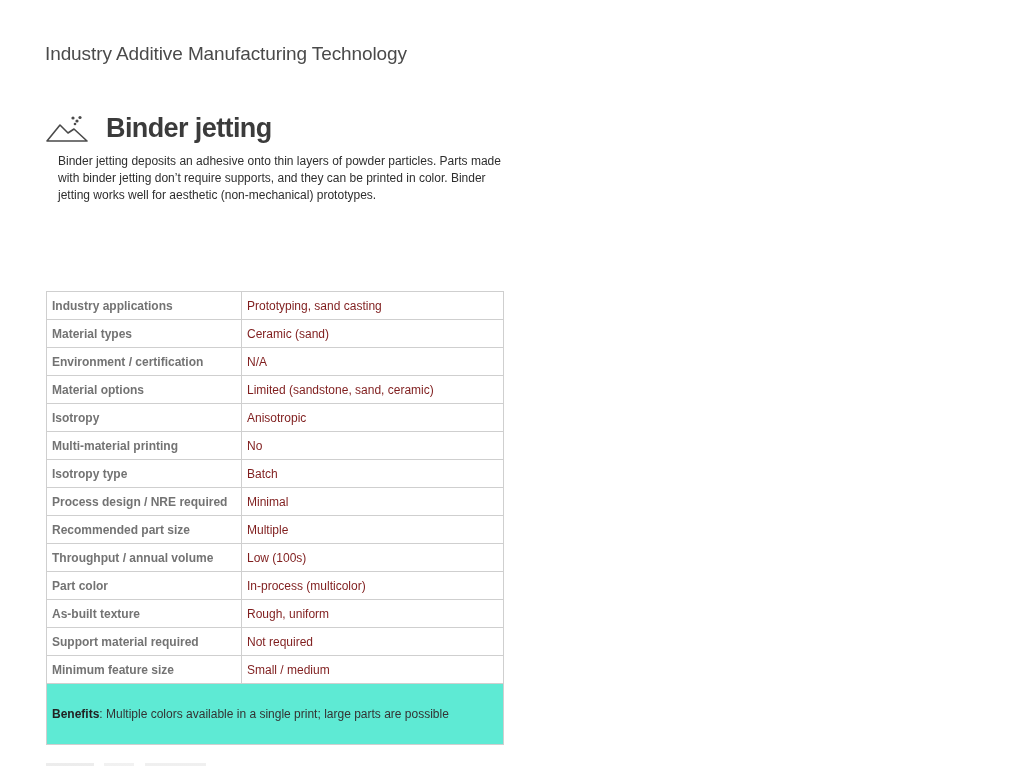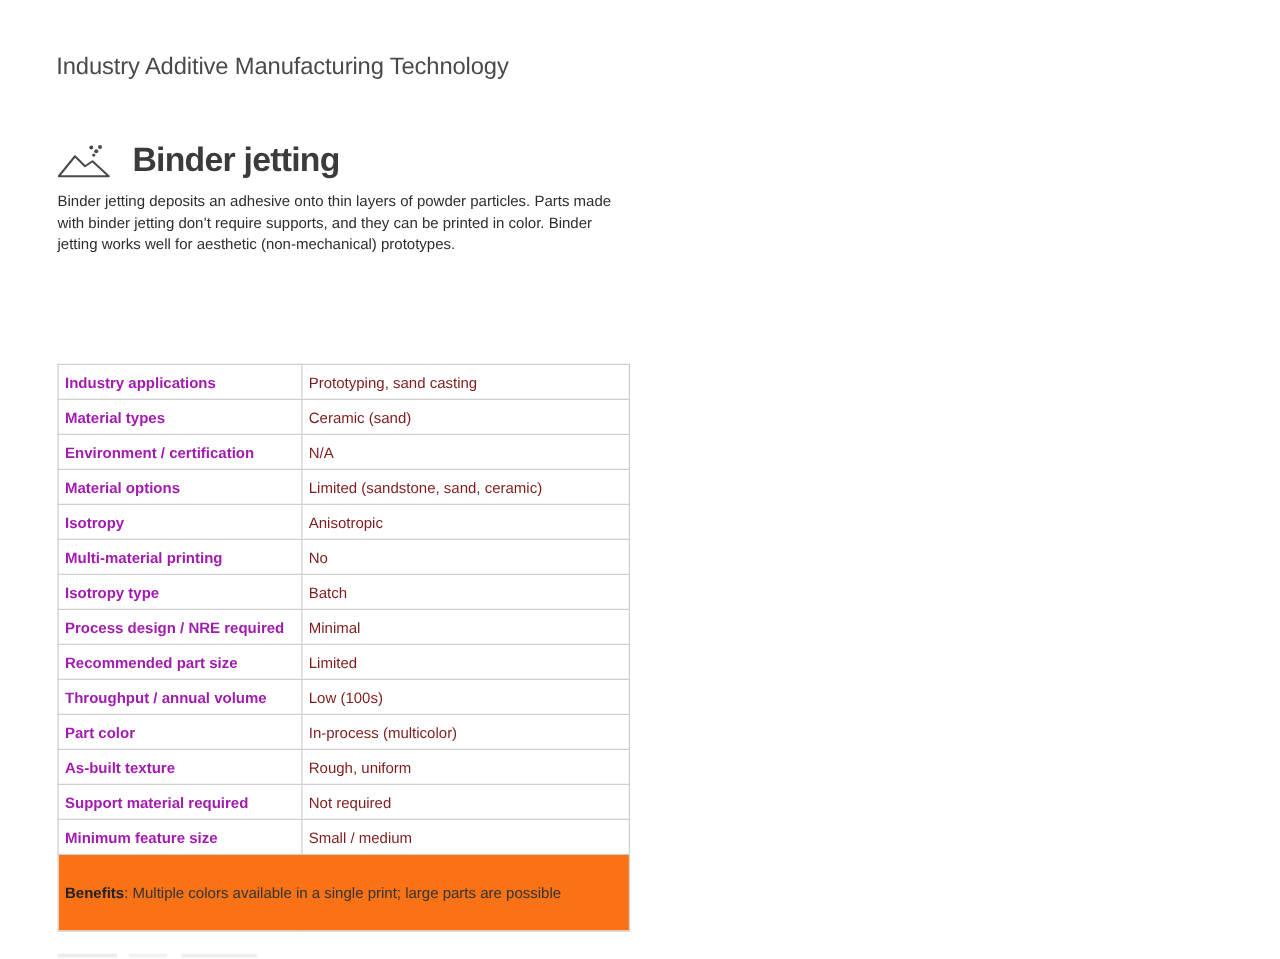--- a/index.html
+++ b/index.html
@@ -38,21 +38,21 @@
     }
     .section-title h1 {
       margin: 12px;
       font-size: 27px;
       font-weight: bold;
       color: #3b3b3b;
       letter-spacing: -0.6px;
     }
     .intro {
       position: absolute;
-      left: 46px;
+      left: 58px;
       top: 153px;
       width: 460px;
       font-size: 12px;
       line-height: 17px;
       color: #2e2e2e;
       margin: 0;
     }
     table.spec {
       position: absolute;
       left: 46px;
@@ -63,28 +63,28 @@
     }
     table.spec td {
       border: 1px solid #cfcfcf;
       height: 27px;
       padding: 0 5px;
       vertical-align: middle;
     }
     table.spec td.label {
       width: 184px;
       font-weight: bold;
-      color: #a21caf;
+      color: #737373;
     }
     table.spec td.value {
       color: #7f1d1d;
       margin-left: 44px;
     }
     table.spec td.benefits {
-      background: #f97316;
+      background: #5eead4;
       height: 60px;
       color: #333333;
     }
     table.spec td.benefits b {
       color: #222;
     }
     .cut-footer {
       position: absolute;
       left: 46px;
       top: 760px;
@@ -151,21 +151,21 @@
       <tr>
         <td class="label">Isotropy type</td>
         <td class="value">Batch</td>
       </tr>
       <tr>
         <td class="label">Process design / NRE required</td>
         <td class="value">Minimal</td>
       </tr>
       <tr>
         <td class="label">Recommended part size</td>
-        <td class="value">Limited</td>
+        <td class="value">Multiple</td>
       </tr>
       <tr>
         <td class="label">Throughput / annual volume</td>
         <td class="value">Low (100s)</td>
       </tr>
       <tr>
         <td class="label">Part color</td>
         <td class="value">In-process (multicolor)</td>
       </tr>
       <tr>

